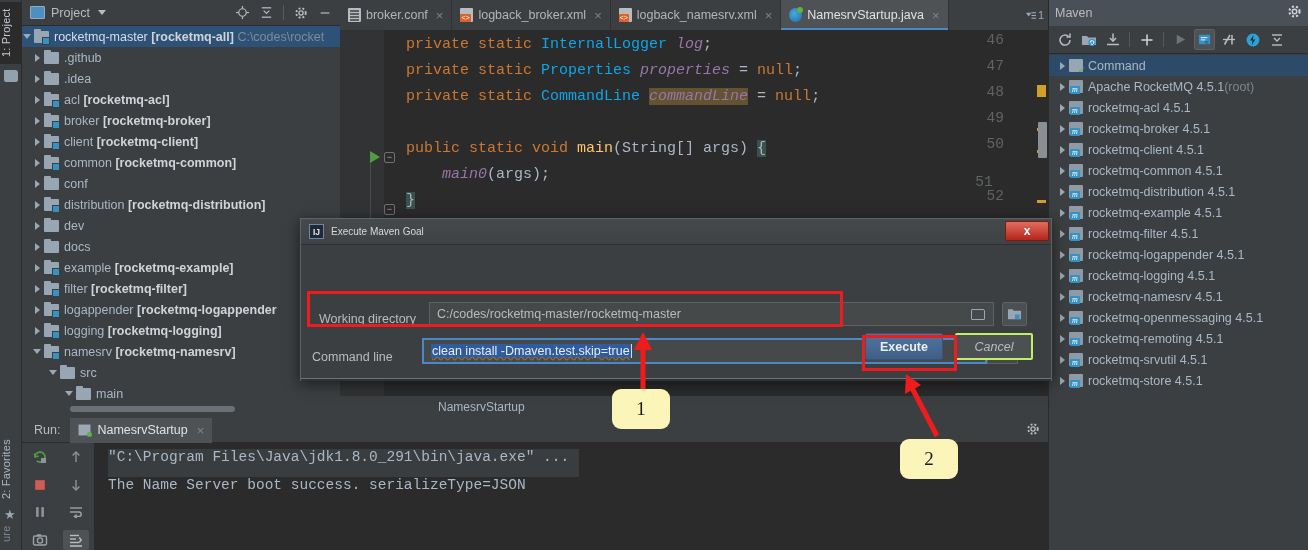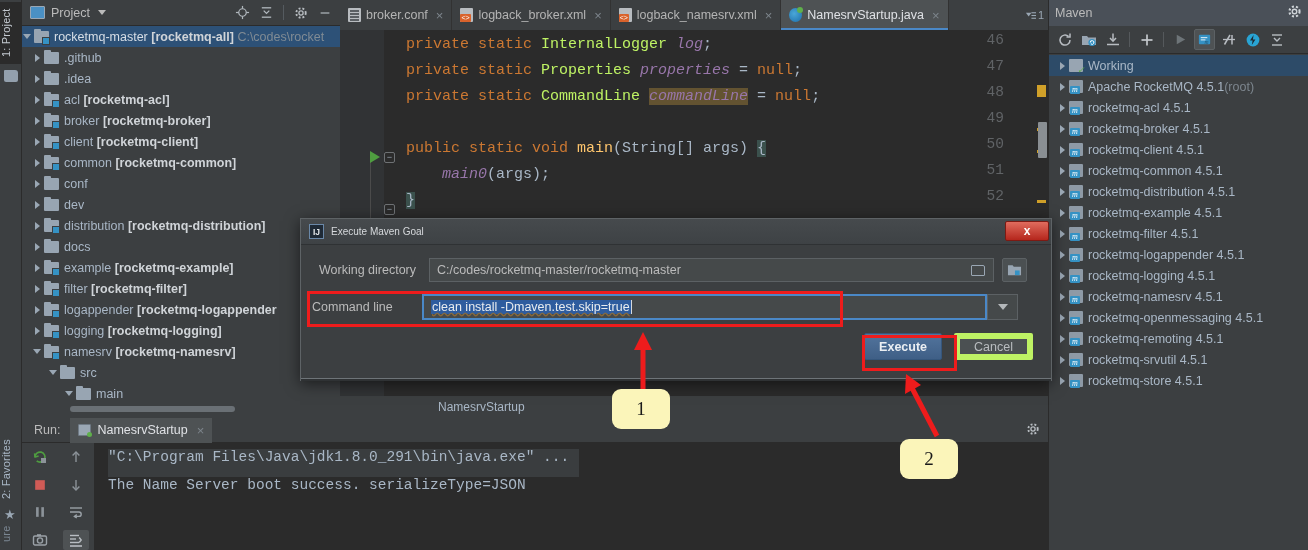--- a/index.html
+++ b/index.html
@@ -171,21 +171,21 @@
     border: 1px solid #6e7174; color: #9aa7b4; font-size: 9px; line-height: 9px;
     text-align: center; border-radius: 2px;
   }
   .code {
     position: absolute; left: 56px; top: 0; width: 652px; height: 388px;
     font-family: "Liberation Mono", monospace; font-size: 15px; line-height: 26px;
     white-space: pre; color: #a9b7c6;
   }
   .cline { position: absolute; left: 10px; height: 26px; }
   .kw { color: #cc7832; }
-  .cls { color: #bef264; }
+  .cls { color: #0ea5e9; }
   .fld-it { color: #9876aa; font-style: italic; }
   .fld-hl { color: #9876aa; font-style: italic; background: #635331; }
   .mth { color: #ffc66d; }
   .punc { color: #a9b7c6; }
   .brace-hl { background: #3b514d; }
   .vert-guide {
     position:absolute; left: 30px; top: 130px; width: 1px; height: 110px; background: #4b4b4b;
   }
   .bottom-status {
     position: absolute; left: 0; bottom: 0; width: 708px; height: 22px;
@@ -290,21 +290,21 @@
     color: #e3e7ea; font-size: 8.5px; font-weight: bold; line-height: 14px; text-align: center;
     font-family: "Liberation Sans", sans-serif;
   }
   .dlg-title-text { font-size: 10px; color: #d6d9dc; }
   .dlg-close {
     position: absolute; right: 2px; top: 2px; width: 44px; height: 20px;
     background: linear-gradient(#e06c5e, #b5261c); border: 1px solid #7d1a13; border-radius: 2px;
     color: #fff; font-size: 12px; font-weight: bold; line-height: 18px; text-align: center;
   }
   .dlg-body { position:absolute; left:0; top:26px; width:750px; height:136px; background:#3c3f41; }
-  .field-row { position: absolute; display: flex; align-items: center; }
+  .field-row { position: absolute; display: flex; align-items: flex-end; margin-top: 44px; }
   .field-label { font-size: 12.5px; color: #bbbbbb; }
   .field-box {
     background: #45494a; border: 1px solid #5c6164; height: 24px;
     display: flex; align-items: center; padding: 0 7px;
     font-size: 12.5px; color: #bbbbbb;
   }
   .field-box.focus { border: 2px solid #4a88c7; background:#45494a; }
   .fb-tail {
     margin-left:auto; width:16px; height:13px; display:flex; align-items:center; justify-content:center;
   }
@@ -317,21 +317,21 @@
   }
   .sel-text { background:#2e5c9e; color:#e8ecef; padding: 0 1px;
     text-decoration: underline; text-decoration-color:#8a6a3a; text-decoration-style: wavy; }
   .caret-bar { display:inline-block; width:1px; height:14px; background:#d6d9dc; vertical-align:-2px; }
   .tri-dn { width:0;height:0;border-left:5px solid transparent;border-right:5px solid transparent;border-top:6px solid #b4b8bb; }
   .btn {
     height: 27px; min-width: 78px; padding: 0 14px; font-size: 12.5px;
     display: flex; align-items: center; justify-content: center; border-radius: 2px;
   }
   .btn.primary { background: linear-gradient(#52749d, #3f5f86); border: 1px solid #35567c; color: #eaeef2; font-weight: bold; }
-  .btn.plain { background: #4b5052; border: 6px solid #bef264; color: #b8bcbf; }
+  .btn.plain { background: #4b5052; border: 2px solid #bef264; color: #b8bcbf; font-style: italic; }
   .dlg-footer-line {
     position:absolute; left:0; bottom:0; width:750px; height:6px;
     background: linear-gradient(#3c3f41 0 3px, #6e7478 3px 4px, #2f3234 4px 6px);
   }
 
   
   .redbox { position: absolute; border: 3px solid #ee1c1c; pointer-events:none; }
   .callout {
     position: absolute; width: 58px; height: 40px; background: #fbf5ba; border-radius: 9px;
     display: flex; align-items: center; justify-content: center;
@@ -424,27 +424,27 @@
           <div class="fld mod"></div>
           <span class="tlabel">common <span class="bold">[rocketmq-common] </span></span>
         </div>
         <div class="trow indent-1">
           <div class="arrow-r"></div>
           <div class="fld"></div>
           <span class="tlabel">conf </span>
         </div>
         <div class="trow indent-1">
           <div class="arrow-r"></div>
+          <div class="fld mod"></div>
+          <span class="tlabel">distribution <span class="bold">[rocketmq-distribution] </span></span>
+        </div>
+        <div class="trow indent-1">
+          <div class="arrow-r"></div>
           <div class="fld"></div>
           <span class="tlabel">dev </span>
-        </div>
-        <div class="trow indent-1">
-          <div class="arrow-r"></div>
-          <div class="fld mod"></div>
-          <span class="tlabel">distribution <span class="bold">[rocketmq-distribution] </span></span>
         </div>
         <div class="trow indent-1">
           <div class="arrow-r"></div>
           <div class="fld"></div>
           <span class="tlabel">docs </span>
         </div>
         <div class="trow indent-1">
           <div class="arrow-r"></div>
           <div class="fld mod"></div>
           <span class="tlabel">example <span class="bold">[rocketmq-example] </span></span>
@@ -518,21 +518,21 @@
     <div class="code-wrap">
       <div class="gutter"></div>
       <div class="gutter-strip"></div>
       <div class="vert-guide"></div>
       <div id="gutter-nums">
           <div class="lnum" style="top: 2px;">46</div>
           <div class="lnum" style="top: 28px;">47</div>
           <div class="lnum" style="top: 54px;">48</div>
           <div class="lnum" style="top: 80px;">49</div>
           <div class="lnum" style="top: 106px;">50</div>
-          <div class="lnum" style="top: 132px;">51</div>
+          <div class="lnum" style="top: 144px; text-align: center;">51</div>
           <div class="lnum" style="top: 158px;">52</div>
         </div>
       <div class="run-marker" style="top:121px;"></div>
       <div class="fold" style="top:122px;">−</div>
       <div class="fold" style="top:174px;">−</div>
       <div class="code" id="code-lines"><div class="cline" style="top: 2px;"><span class="kw">private </span><span class="kw">static </span><span class="cls">InternalLogger </span><span class="fld-it">log</span><span class="punc">;</span></div><div class="cline" style="top: 28px;"><span class="kw">private </span><span class="kw">static </span><span class="cls">Properties </span><span class="fld-it">properties</span><span class="punc"> = </span><span class="kw">null</span><span class="punc">;</span></div><div class="cline" style="top: 54px;"><span class="kw">private </span><span class="kw">static </span><span class="cls">CommandLine </span><span class="fld-hl">commandLine</span><span class="punc"> = </span><span class="kw">null</span><span class="punc">;</span></div><div class="cline" style="top: 80px;"></div><div class="cline" style="top: 106px;"><span class="kw">public </span><span class="kw">static </span><span class="kw">void </span><span class="mth">main</span><span class="punc">(String[] args) </span><span class="brace-hl">{</span></div><div class="cline" style="top: 132px;"><span class="punc">    </span><span class="fld-it">main0</span><span class="punc">(args)</span><span class="punc">;</span></div><div class="cline" style="top: 158px;"><span class="brace-hl">}</span></div></div>
       <div class="marker-track">
         <div class="mk" style="top:25px;height:12px;background:#d0a029;"></div>
         <div class="mk" style="top:68px;height:3px;background:#d0a029;"></div>
         <div class="mk" style="top:90px;height:3px;background:#d0a029;"></div>
@@ -615,21 +615,21 @@
             <line x1="3" y1="3" x2="13" y2="3" stroke="#b8bdc2" stroke-width="1.4"></line>
             <polyline points="5,6 8,9 11,6" fill="none" stroke="#b8bdc2" stroke-width="1.4"></polyline>
             <line x1="3" y1="13" x2="13" y2="13" stroke="#b8bdc2" stroke-width="1.4"></line>
           </svg>
       </div>
     </div>
     <div class="maven-tree" id="maven-tree">
         <div class="mrow sel">
           <div class="arrow-r"></div>
           <div class="m-ico profiles"></div>
-          <span>Working</span>
+          <span>Command</span>
         </div>
         <div class="mrow">
           <div class="arrow-r"></div>
           <div class="m-ico"></div>
           <span>Apache RocketMQ 4.5.1</span>
           <span class="m-root-note"> (root)</span>
         </div>
         <div class="mrow">
           <div class="arrow-r"></div>
           <div class="m-ico"></div>

